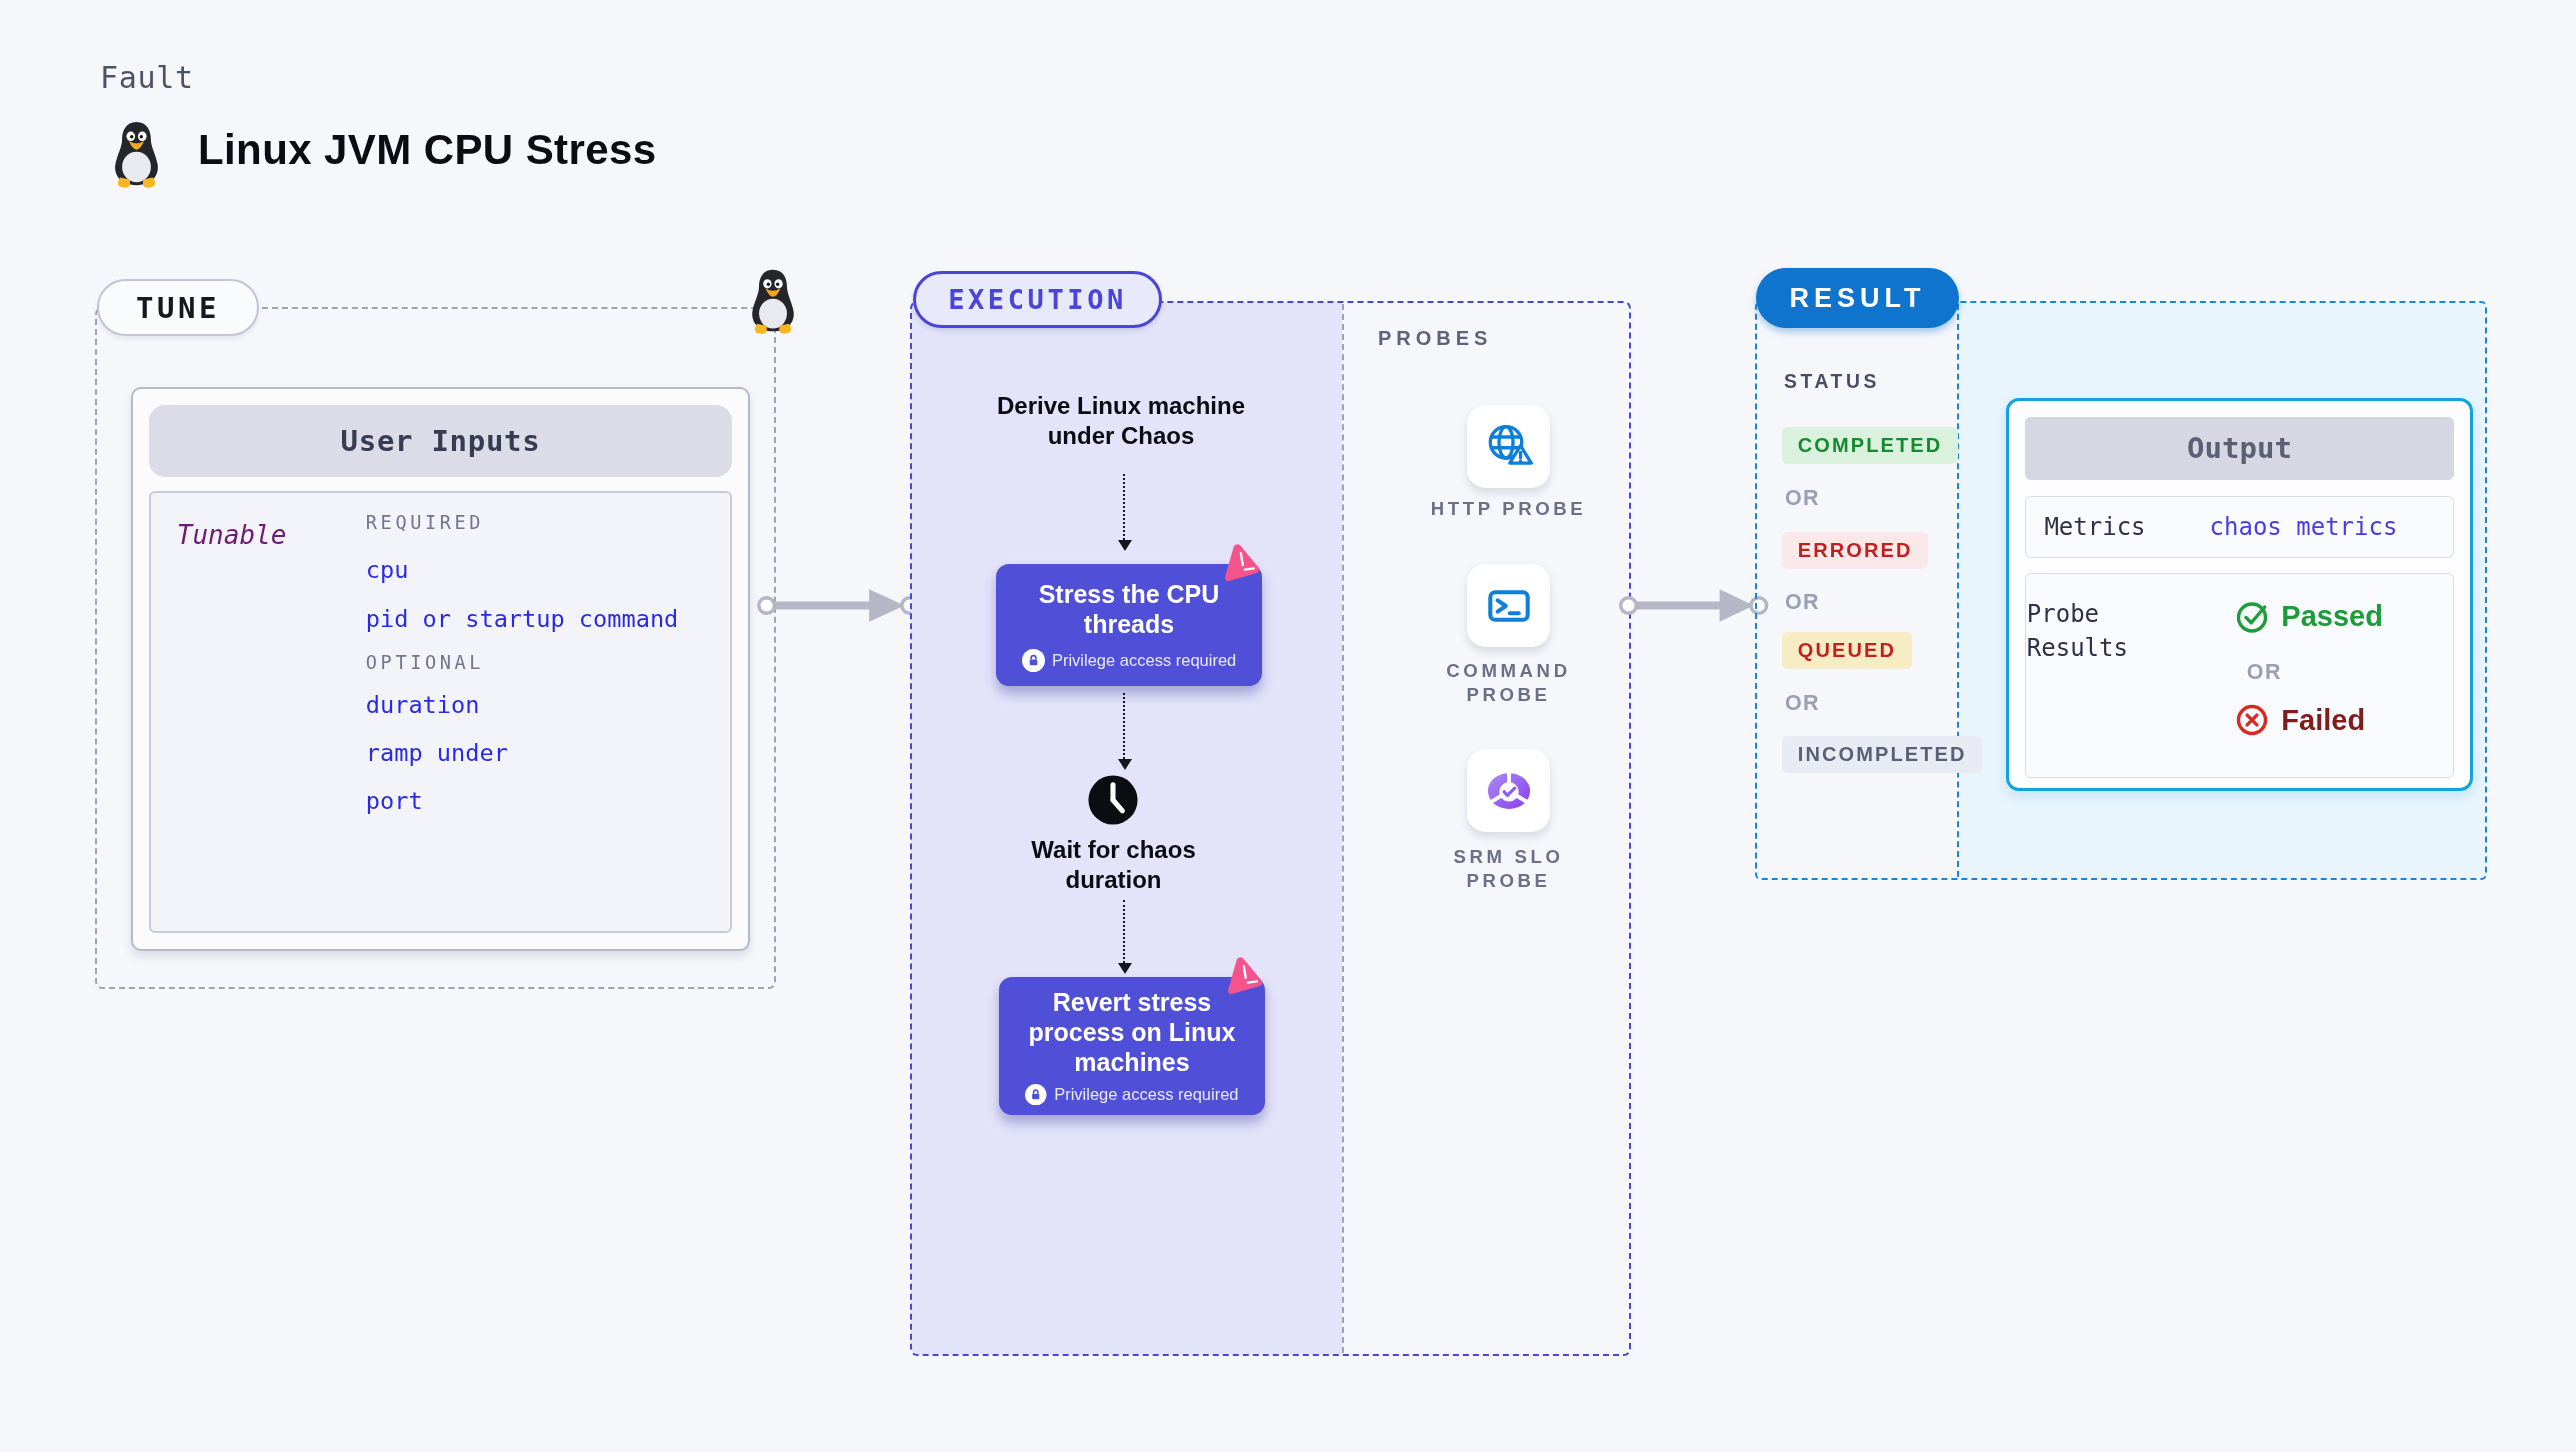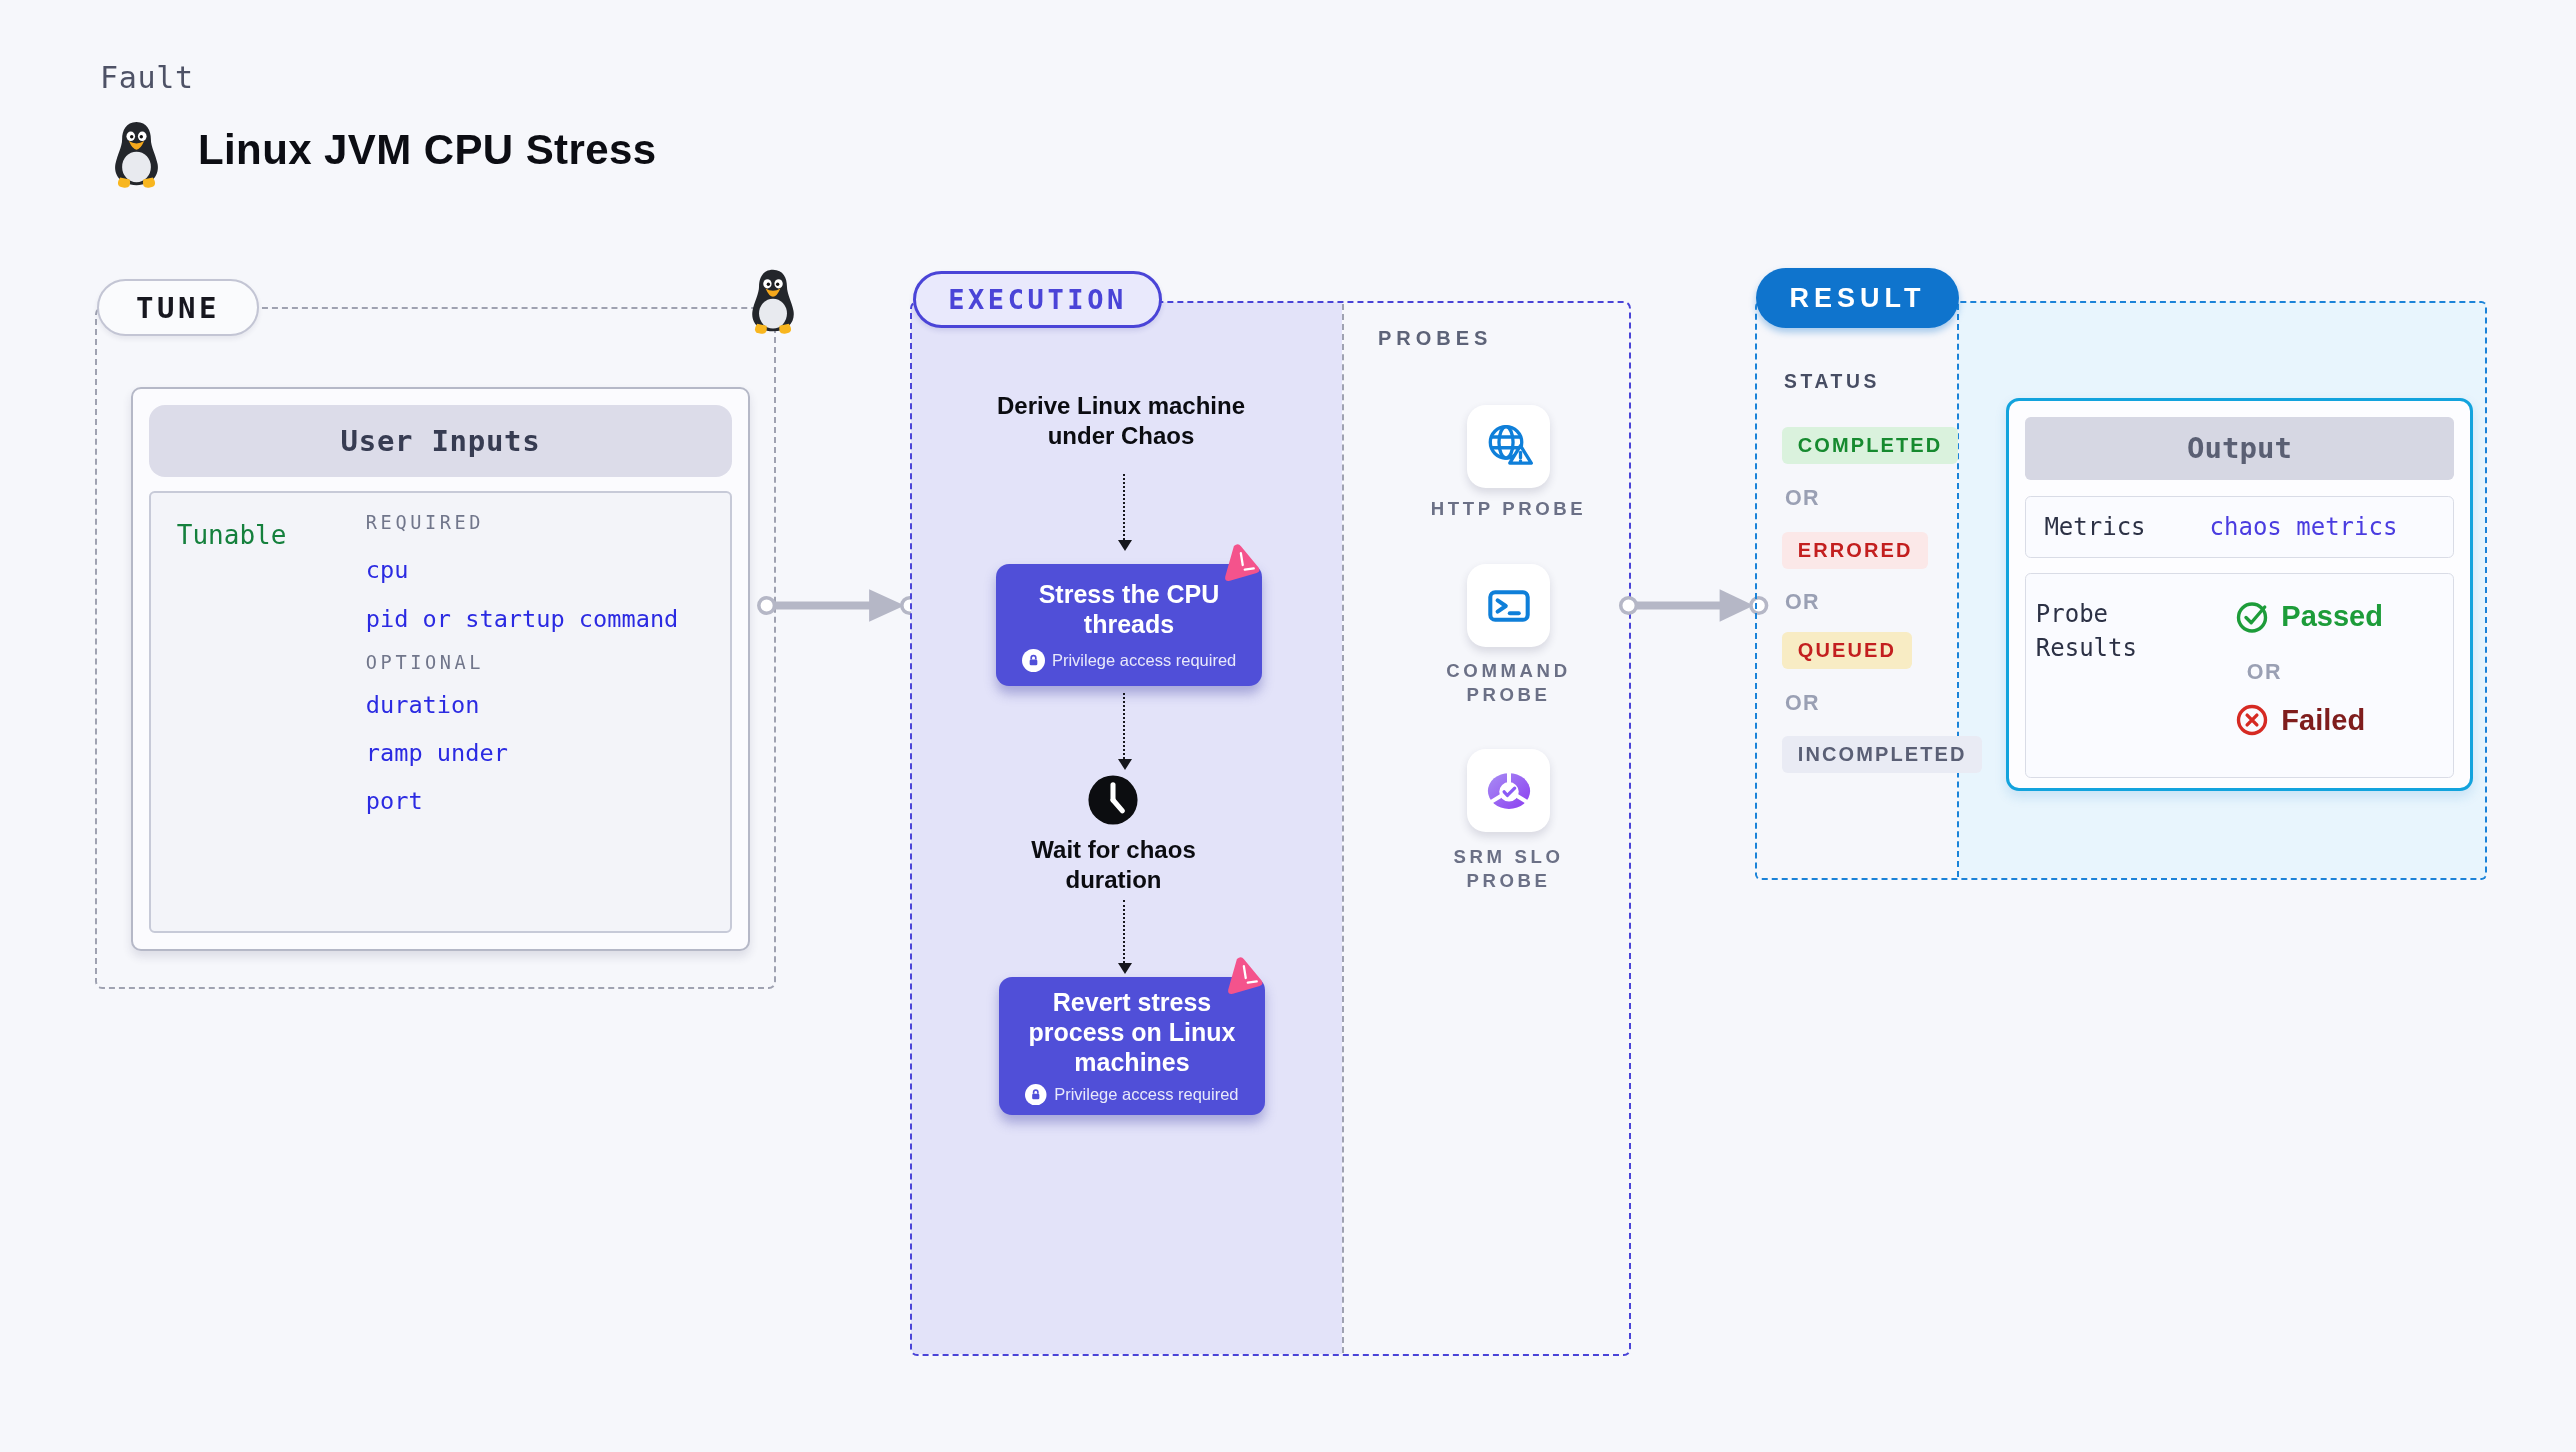--- a/index.html
+++ b/index.html
@@ -27,21 +27,21 @@
   .tux-small { left:745px; top:268px; width:56px; height:67px; }
 
   .ui-card { left:131px; top:387px; width:619px; height:564px;
     background:#fbfbfe; border:2.1px solid #b5b8c7; border-radius:10px;
     box-shadow:0 5.7px 10px rgba(40,40,80,.12); }
   .ui-head { left:15.8px; top:15.8px; right:15.8px; height:72px; background:#dcdce9;
     border-radius:16px; display:flex; align-items:center; justify-content:center;
     font-size:29px; font-weight:700; color:#373c52; letter-spacing:0.7px; }
   .ui-body { left:15.8px; top:102px; right:15.8px; bottom:15.8px; background:#f3f4f9;
     border:2.1px solid #c7cad8; border-radius:5.7px; }
-  .tunable { left:26px; top:27px; font-size:26px; color:#15803d; }
+  .tunable { left:26px; top:27px; font-size:26px; color:#701a75;font-style:italic; }
   .grp-head { font-size:18.6px; color:#71768b; letter-spacing:3.6px; }
   .tune-link { font-size:23.6px; color:#2b2ae2; cursor:pointer; }
   .ui-col > div { position:absolute; left:215px; white-space:nowrap; }
 
   
   .connector { width:165px; height:37px; }
   .varrow { width:0; border-left:2.9px dotted #15161c; }
   .vhead { width:0; height:0; border-left:7.2px solid transparent;
     border-right:7.2px solid transparent; border-top:11.5px solid #15161c; }
 
@@ -94,21 +94,21 @@
   .output-card { left:2006px; top:398px; width:467px; height:393px; background:#fdfdff;
     border:3.6px solid #12a3dd; border-radius:13px; box-shadow:0 5.7px 11.5px rgba(18,120,200,.15); }
   .output-head { left:15.8px; top:15.8px; right:15.8px; height:63px; background:#d6d7e3;
     border-radius:5.7px; display:flex; align-items:center; justify-content:center;
     font-size:29px; font-weight:700; color:#5a5f73; }
   .out-row { left:15.8px; right:15.8px; background:#fafbff; border:1.4px solid #d9dce6; border-radius:5.7px; }
   .metrics-row { top:95px; height:62px; display:flex; align-items:center; }
   .metrics-label { font-size:24px; color:#2c3145; margin-left:18.6px; }
   .metrics-value { font-size:24px; color:#4a3ce0; margin-left:64px; cursor:pointer; }
   .probe-res-row { top:172px; height:205px; }
-  .probe-res-label { left:10px; top:24px; font-size:24px; color:#2c3145; line-height:1.4; }
+  .probe-res-label { left:1px; top:24px; font-size:24px; color:#2c3145; line-height:1.4; }
   .res-line { display:flex; align-items:center; gap:11.5px; }
   .res-line span { font-size:29px; font-weight:800; }
   .passed-text { color:#1d9c3a; }
   .failed-text { color:#7f1d1d; }
   .out-or { font-size:21.5px; font-weight:700; color:#9aa0b4; letter-spacing:1.4px; }
 </style>
 </head>
 <body>
 
 <div id="canvas">

